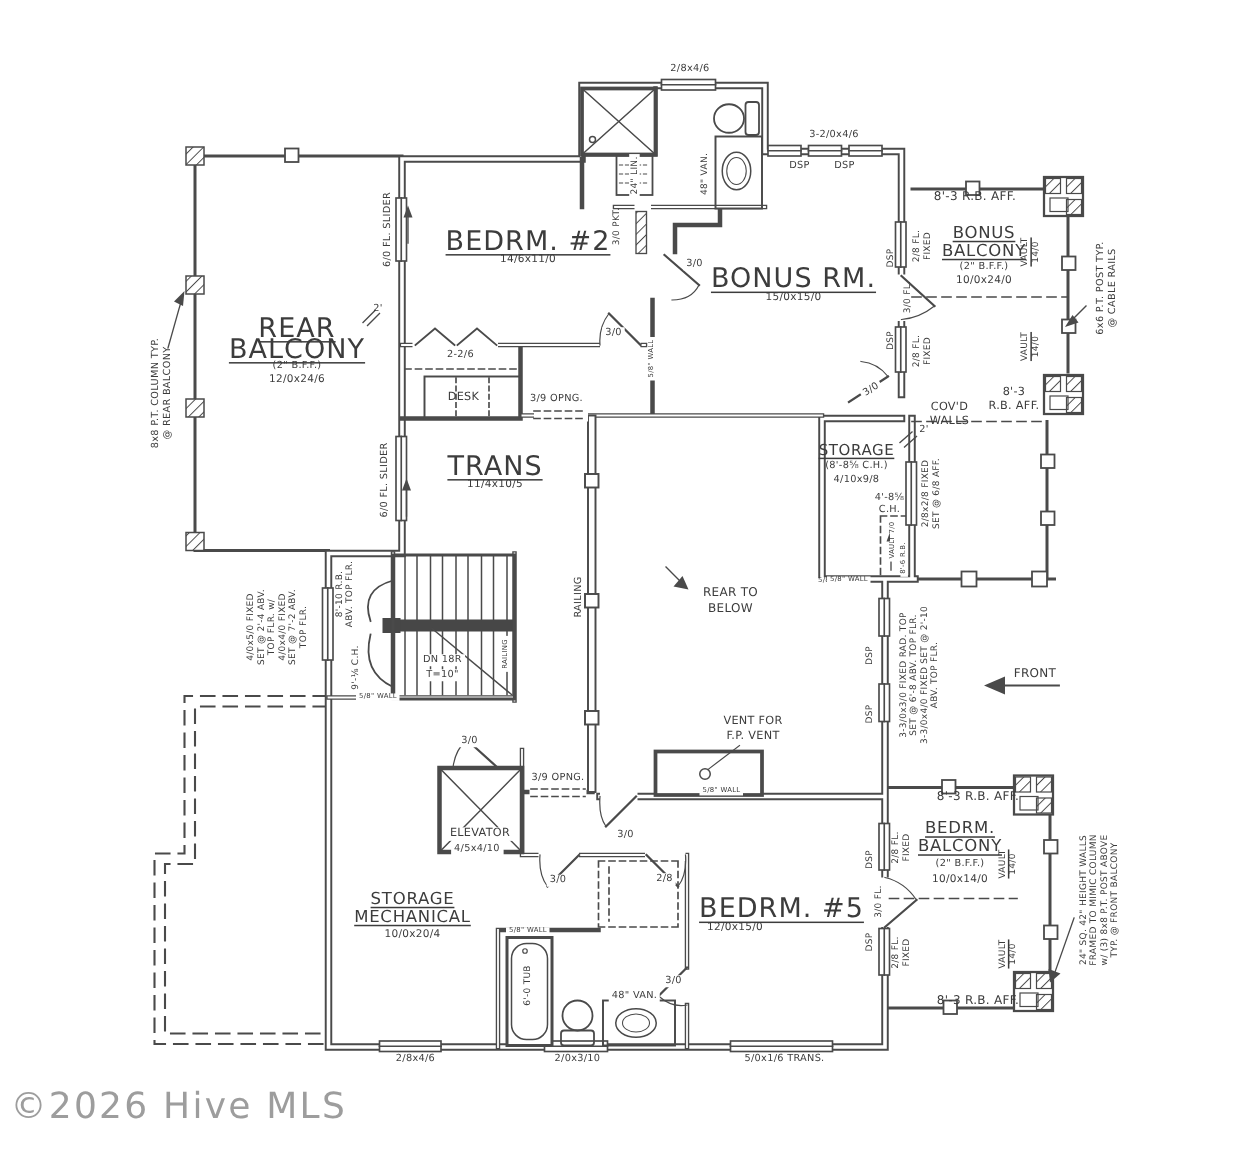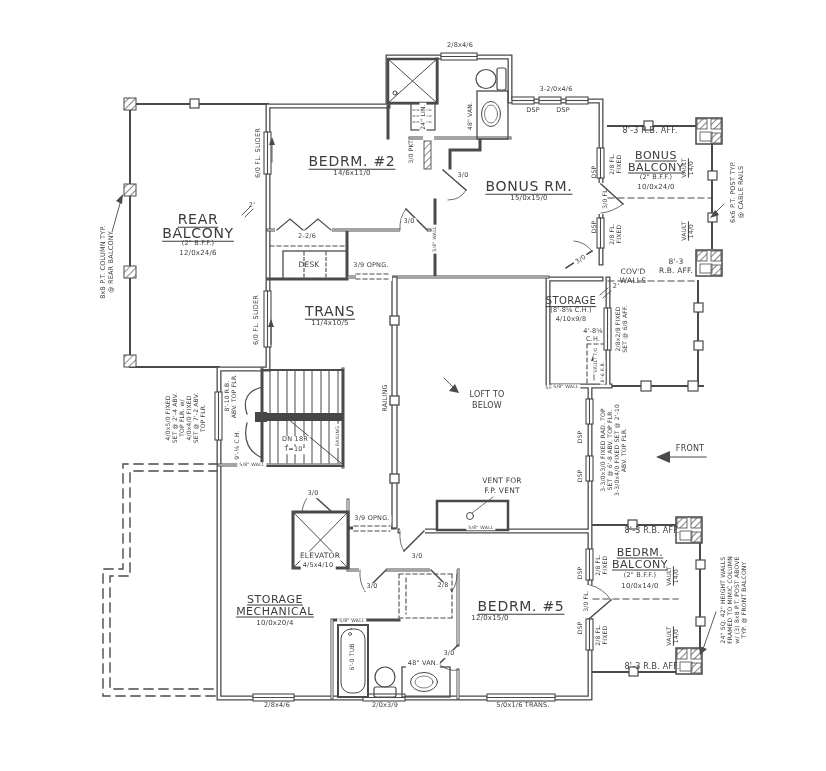--- a/index.html
+++ b/index.html
@@ -2,21 +2,21 @@
 <html><head>
 <meta charset="utf-8">
 <style>
   html,body{margin:0;padding:0;background:#fff;}
   .plan{position:relative;width:826px;height:771px;background:#ffffff;overflow:hidden;
         font-family:"DejaVu Sans",sans-serif;color:#3c3c3c;}
   .plan svg{position:absolute;left:0;top:0;}
   .L{position:absolute;transform:translate(-50%,-50%);font-size:7px;line-height:1.18;
      white-space:nowrap;text-align:center;letter-spacing:.2px;color:#3c3c3c;}
   .s8{font-size:8px;} .s75{font-size:7.5px;} .s65{font-size:6.5px;} .s6{font-size:6px;} .t{font-size:4.6px;}
-  .rm{font-size:14px;letter-spacing:.7px;text-decoration:underline;text-underline-offset:2.5px;}
+  .rm{font-size:18px;letter-spacing:.7px;text-decoration:underline;text-underline-offset:2.5px;}
   .rm11{font-size:11px;letter-spacing:.5px;text-decoration:underline;text-underline-offset:2px;}
   .rm10{font-size:10px;letter-spacing:.4px;text-decoration:underline;text-underline-offset:2px;}
   .u{text-decoration:underline;text-underline-offset:2px;}
   .rot{transform:translate(-50%,-50%) rotate(-90deg);}
   .r35{transform:translate(-50%,-50%) rotate(-33deg);}
   .wbg{background:#fff;padding:0 2px;}
   .wm{position:absolute;left:7px;top:723px;font-size:24px;letter-spacing:1.5px;color:#9d9d9d;}
 </style>
 </head>
 <body>
@@ -329,21 +329,21 @@
 <div class="L" style="left:490px;top:618px">12/0x15/0</div>
 
 <div class="L rm11" style="left:640px;top:553px">BEDRM.</div>
 <div class="L rm11" style="left:640px;top:565px">BALCONY</div>
 <div class="L s65" style="left:640px;top:576px">(2" B.F.F.)</div>
 <div class="L" style="left:640px;top:586px">10/0x14/0</div>
 
 <div class="L s75 wbg" style="left:320px;top:556px">ELEVATOR</div>
 <div class="L s65 wbg" style="left:318px;top:566px">4/5x4/10</div>
 
-<div class="L s8" style="left:487px;top:395px">LOFT TO</div>
+<div class="L s8" style="left:487px;top:395px">REAR TO</div>
 <div class="L s8" style="left:487px;top:406px">BELOW</div>
 
 <div class="L s65" style="left:460px;top:46px">2/8x4/6</div>
 <div class="L s65" style="left:556px;top:90px">3-2/0x4/6</div>
 <div class="L s65" style="left:533px;top:111px">DSP</div>
 <div class="L s65" style="left:563px;top:111px">DSP</div>
 <div class="L s8" style="left:650px;top:131px">8'-3 R.B. AFF.</div>
 <div class="L s75" style="left:676px;top:262px">8'-3</div>
 <div class="L s75" style="left:676px;top:271px">R.B. AFF.</div>
 <div class="L s75" style="left:633px;top:272px">COV'D</div>
@@ -466,24 +466,25 @@
     </div>
 <div class="L rot s6" style="left:601px;top:635px">
       <div>2/8 FL.</div>
       <div>FIXED</div>
     </div>
 
 <div class="L rot s6 wbg" style="left:352px;top:657px">6'-0 TUB</div>
 <div class="L s65 wbg" style="left:423px;top:664px">48" VAN.</div>
 
 <div class="L s65" style="left:277px;top:706px">2/8x4/6</div>
-<div class="L s65" style="left:385px;top:706px">2/0x3/9</div>
+<div class="L s65" style="left:385px;top:706px">2/0x3/10</div>
 <div class="L s65" style="left:523px;top:706px">5/0x1/6 TRANS.</div>
 
 <div class="L t wbg" style="left:252px;top:465px">5/8" WALL</div>
 <div class="L t wbg" style="left:558px;top:388px">5/8" WALL</div>
 <div class="L t wbg" style="left:481px;top:528px">5/8" WALL</div>
 <div class="L t wbg" style="left:352px;top:621px">5/8" WALL</div>
 <div class="L t wbg" style="left:566px;top:387px">5/8" WALL</div>
 <div class="L rot t wbg" style="left:435px;top:239px">5/8" WALL</div>
 
+<div class="wm">©2026 Hive MLS</div>
 
 </div>
 
 </body></html>

